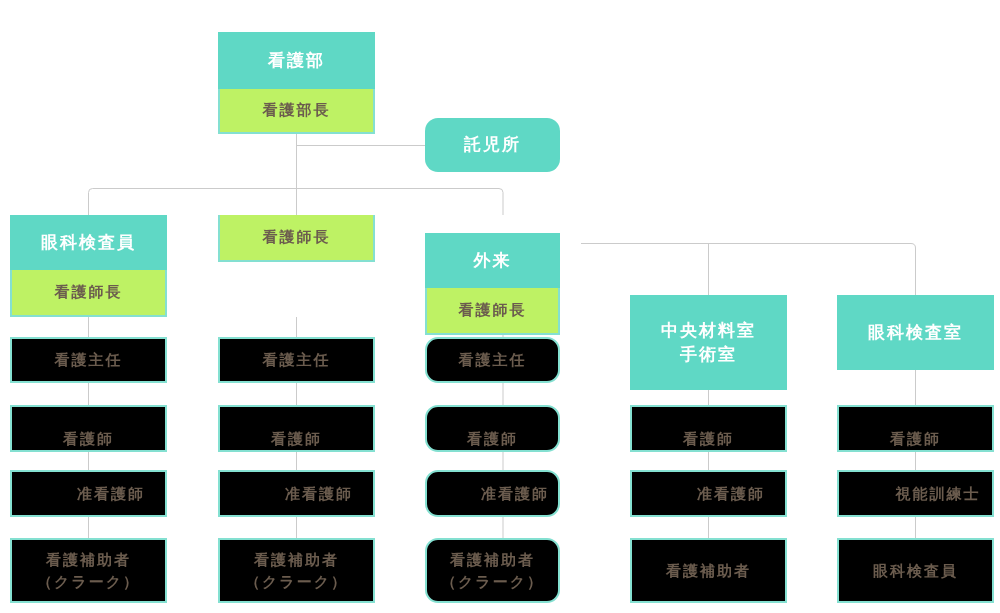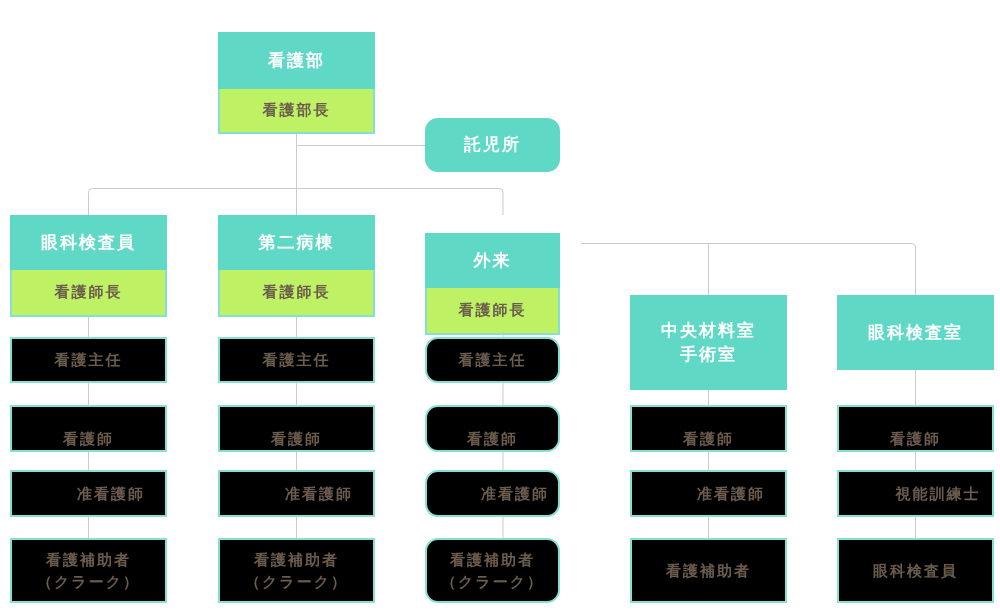--- a/index.html
+++ b/index.html
@@ -126,21 +126,20 @@
   <div class="box white-box c0 rowD">
     <div>准看護師</div>
     <div></div>
   </div>
   <div class="box white-box c0 rowE">
     <div>看護補助者</div>
     <div>（クラーク）</div>
   </div>
 
   <div class="compound c1" style="top:215px;">
-    <div class="hd" style="height:55px;">第二病棟</div>
     <div class="bd" style="height:47px;">看護師長</div>
   </div>
   <div class="box white-box c1 rowB">
     <div>看護主任</div>
     <div></div>
   </div>
   <div class="box white-box c1 rowC">
     <div>看護師</div>
     <div></div>
   </div>

